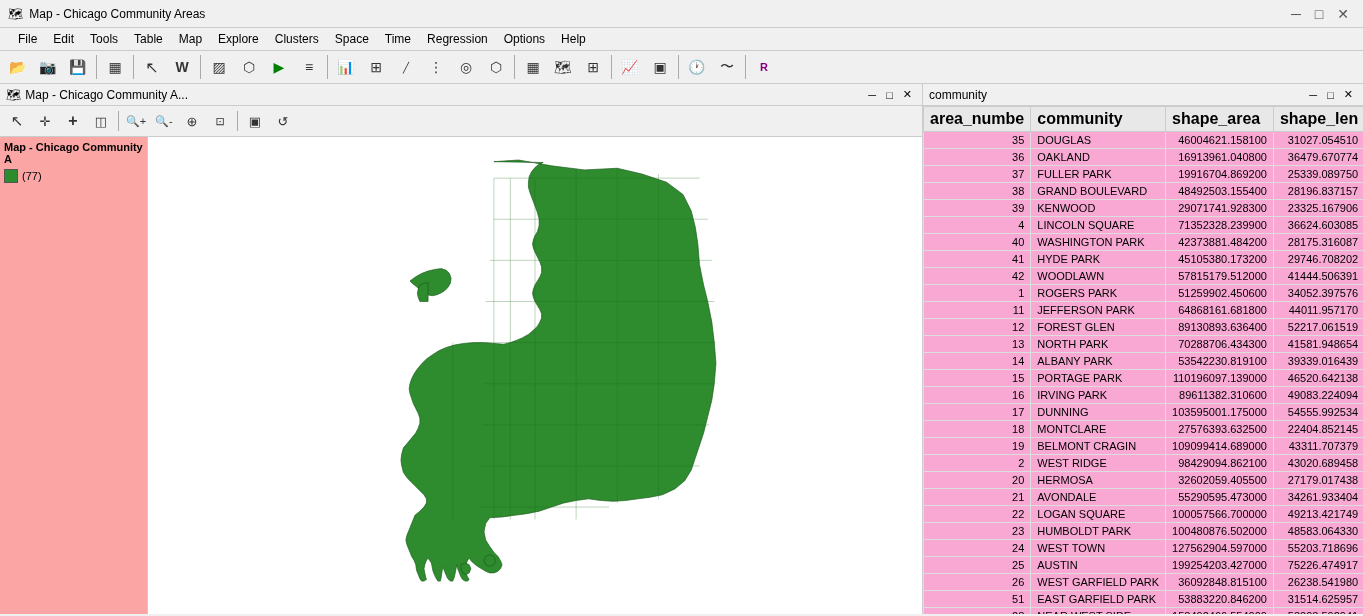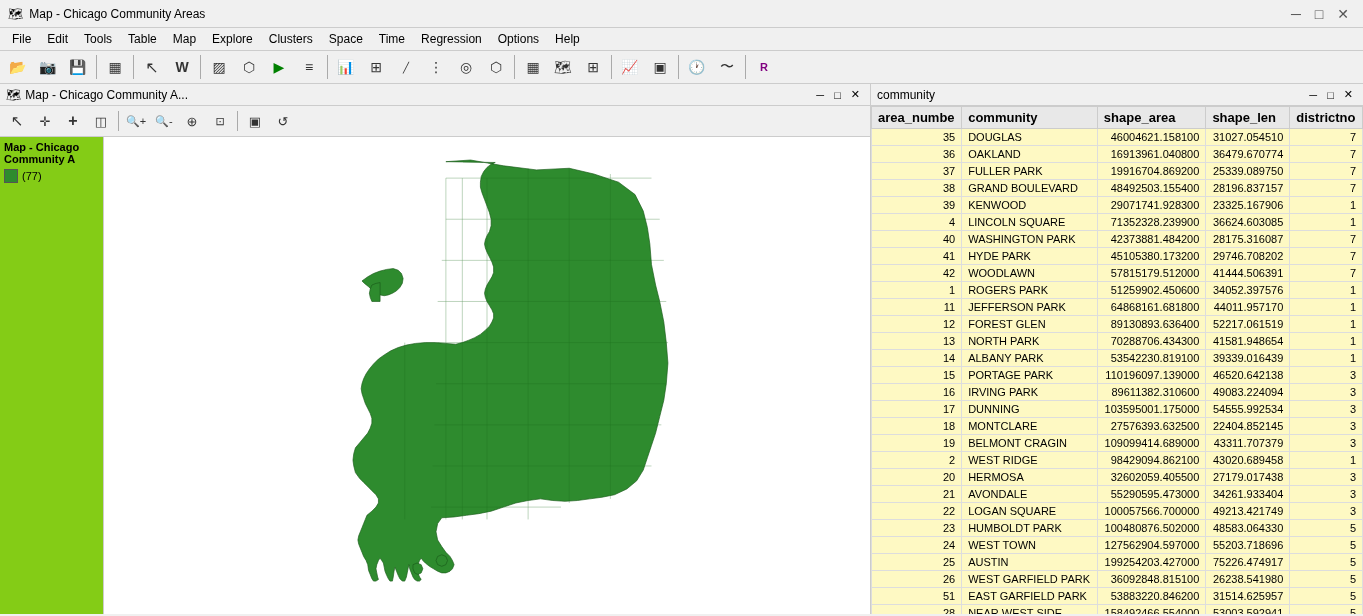--- a/index.html
+++ b/index.html
@@ -17,21 +17,21 @@
     }
     .title-bar-left { display: flex; align-items: center; gap: 6px; font-size: 12px; }
     .title-bar-right { display: flex; gap: 2px; }
     .title-bar-btn { background: none; border: none; cursor: pointer; padding: 2px 6px; font-size: 14px; color: #555; }
 
     
     .menu-bar {
       display: flex;
       background: #f0f0f0;
       border-bottom: 1px solid #ccc;
-      padding: 2px 4px;
+      padding: 2px 10px;
     }
     .menu-item {
       padding: 2px 8px;
       cursor: pointer;
       font-size: 12px;
       color: #000;
     }
 
     
     .toolbar {
@@ -104,44 +104,44 @@
     
     .map-area {
       flex: 1;
       display: flex;
       background: white;
       overflow: hidden;
     }
 
     
     .legend-panel {
-      width: 104px;
-      background: #84cc16;
+      width: 148px;
+      background: #fca5a5;
       border-right: 1px solid #ccc;
       padding: 4px;
       font-size: 11px;
     }
     .legend-title { font-weight: bold; margin-bottom: 4px; }
     .legend-item { display: flex; align-items: center; gap: 4px; margin-bottom: 10px; }
     .legend-color { width: 14px; height: 14px; border: 1px solid #555; }
 
     
     .map-svg-container {
       flex: 1;
       background: white;
       position: relative;
       overflow: hidden;
     }
 
     
     .table-panel {
-      width: 492px;
+      width: 440px;
       display: flex;
       flex-direction: column;
-      background: #fef9c3;
+      background: #f9a8d4;
     }
 
     
     .table-title-bar {
       background: #f0f0f0;
       border-bottom: 1px solid #ccc;
       padding: 3px 6px;
       display: flex;
       align-items: center;
       justify-content: space-between;
@@ -158,21 +158,21 @@
     table {
       border-collapse: collapse;
       width: 100%;
     }
     th {
       background: #e8e8e8;
       border: 1px solid #ccc;
       padding: 3px 6px;
       text-align: left;
       font-weight: bold;
-      font-size: 13px;
+      font-size: 16px;
       position: sticky;
       top: 0;
       cursor: pointer;
       white-space: nowrap;
     }
     td {
       border: 1px solid #ddd;
       padding: 2px 6px;
       white-space: nowrap;
       font-size: 11px;

